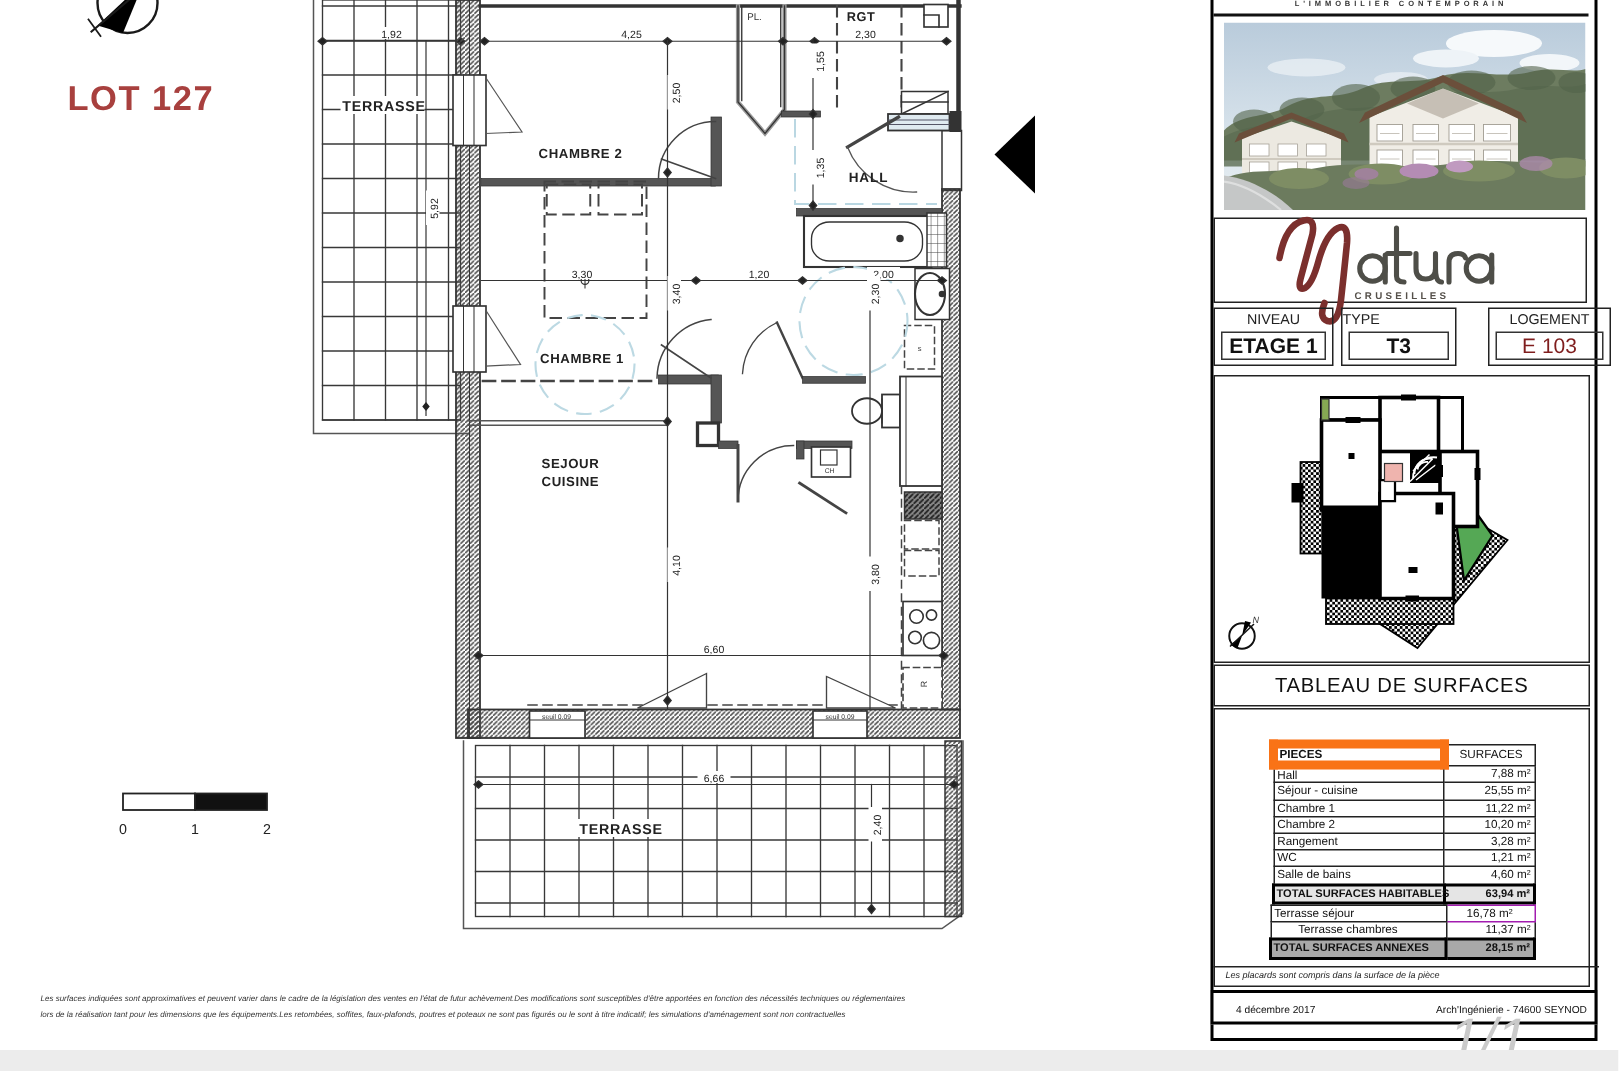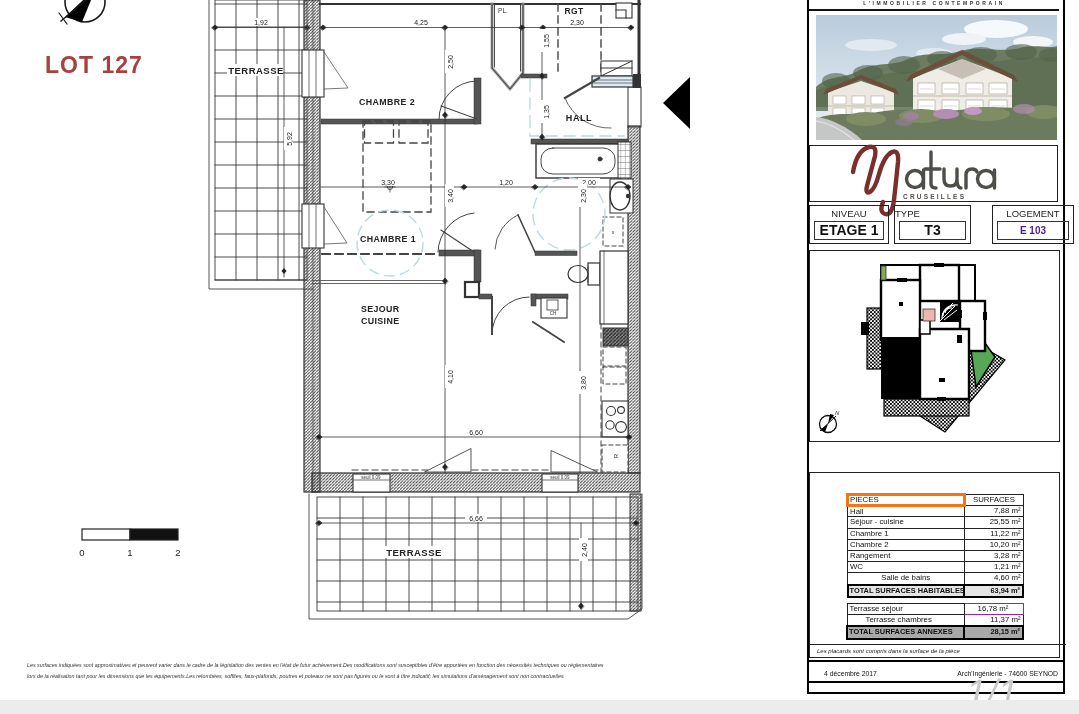--- a/index.html
+++ b/index.html
@@ -527,21 +527,21 @@
 <div style="position:absolute;left:4px;right:4px;top:15px;height:17px;border:1px solid #333;text-align:center;font-size:14px;font-weight:bold;color:#111;line-height:17px;">ETAGE 1</div>
 </div>
 
 <div class="abs" style="left:894px;top:205px;width:75px;height:37px;border:1.5px solid #222;">
 <div style="position:absolute;top:2px;left:0;right:0;text-align:left;font-size:9.5px;color:#222;">TYPE</div>
 <div style="position:absolute;left:4px;right:4px;top:15px;height:17px;border:1px solid #333;text-align:center;font-size:14px;font-weight:bold;color:#111;line-height:17px;">T3</div>
 </div>
 
 <div class="abs" style="left:976px;top:205px;width:80px;height:37px;border:1.5px solid #222;margin-left:16px;">
 <div style="position:absolute;top:2px;left:0;right:0;text-align:center;font-size:9.5px;color:#222;">LOGEMENT</div>
-<div style="position:absolute;left:4px;right:4px;top:15px;height:17px;border:1px solid #333;text-align:center;font-size:10px;font-weight:bold;color:#4c1d95;line-height:17px;">E 103</div>
+<div style="position:absolute;left:4px;right:4px;top:15px;height:17px;border:1px solid #333;text-align:center;font-size:14px;font-weight:normal;color:#7f1d1d;line-height:17px;">E 103</div>
 </div>
 
 <div class="abs" style="left:809px;top:250px;width:249px;height:190px;border:1.5px solid #222;"></div>
 <div class="abs" style="left:809px;top:250px;width:249px;height:190px;">
 <svg width="249" height="190" viewBox="0 0 249 190">
 <defs>
 <pattern id="check" width="3.6" height="3.6" patternUnits="userSpaceOnUse">
 <rect width="3.6" height="3.6" fill="#fff"></rect>
 <rect width="1.8" height="1.8" fill="#000"></rect>
 <rect x="1.8" y="1.8" width="1.8" height="1.8" fill="#000"></rect>
@@ -600,28 +600,29 @@
 <circle cx="19" cy="174" r="8.5" fill="#fff" stroke="#111" stroke-width="1.3"></circle>
 <path d="M19,174 L11,180 L16,182 Z" fill="#000"></path>
 <path d="M19,174 L25,165 L21,164 Z" fill="#000"></path>
 <line x1="11" y1="181" x2="27" y2="166" stroke="#111" stroke-width="1"></line>
 <text x="26" y="165" font-size="6" font-style="italic" fill="#333">N</text>
 </g>
 </g>
 </svg>
 </div>
 
+<div class="abs" style="left:809px;top:443px;width:249px;height:26px;border:1.5px solid #222;text-align:center;font-size:13.5px;color:#111;line-height:26px;letter-spacing:0.5px;">TABLEAU DE SURFACES</div>
 
 <div class="abs" style="left:809px;top:472px;width:249px;height:184px;border:1.5px solid #222;"></div>
 <div class="abs" style="left:846px;top:493px;width:178px;">
 <table style="border-collapse:collapse;width:178px;font-size:7.8px;line-height:8.2px;color:#111;white-space:nowrap;table-layout:fixed;">
 
 <tbody>
           <tr>
-            <td style="border:3px solid #f97316;padding:0 1px;height:8.2px;">PIECES</td>
+            <td style="border:6px solid #f97316;padding:0 1px;height:8.2px;font-weight:bold;">PIECES</td>
             <td style="border:1px solid #222;width:55px;text-align:center;">SURFACES</td>
           </tr>
 
 <tr>
             <td style="border:1px solid #222;padding:0 2px;height:8.2px;">Hall</td>
             <td style="border:1px solid #222;text-align:right;padding-right:2px;">7,88 m²</td>
           </tr>
 
 <tr>
             <td style="border:1px solid #222;padding:0 2px;height:8.2px;">Séjour - cuisine</td>
@@ -642,21 +643,21 @@
             <td style="border:1px solid #222;padding:0 2px;height:8.2px;">Rangement</td>
             <td style="border:1px solid #222;text-align:right;padding-right:2px;">3,28 m²</td>
           </tr>
 
 <tr>
             <td style="border:1px solid #222;padding:0 2px;height:8.2px;">WC</td>
             <td style="border:1px solid #222;text-align:right;padding-right:2px;">1,21 m²</td>
           </tr>
 
 <tr>
-            <td style="border:1px solid #222;padding:0 2px;height:8.2px;text-align:center;">Salle de bains</td>
+            <td style="border:1px solid #222;padding:0 2px;height:8.2px;">Salle de bains</td>
             <td style="border:1px solid #222;text-align:right;padding-right:2px;">4,60 m²</td>
           </tr>
 
 <tr style="background:#e5e5e5;font-weight:bold;font-size:7.4px;">
             <td style="border:2px solid #000;padding:0 1px;height:8.8px;">TOTAL SURFACES HABITABLES</td>
             <td style="border:2px solid #000;text-align:right;padding-right:2px;">63,94 m²</td>
           </tr>
 </tbody>
       </table>
 </div>

